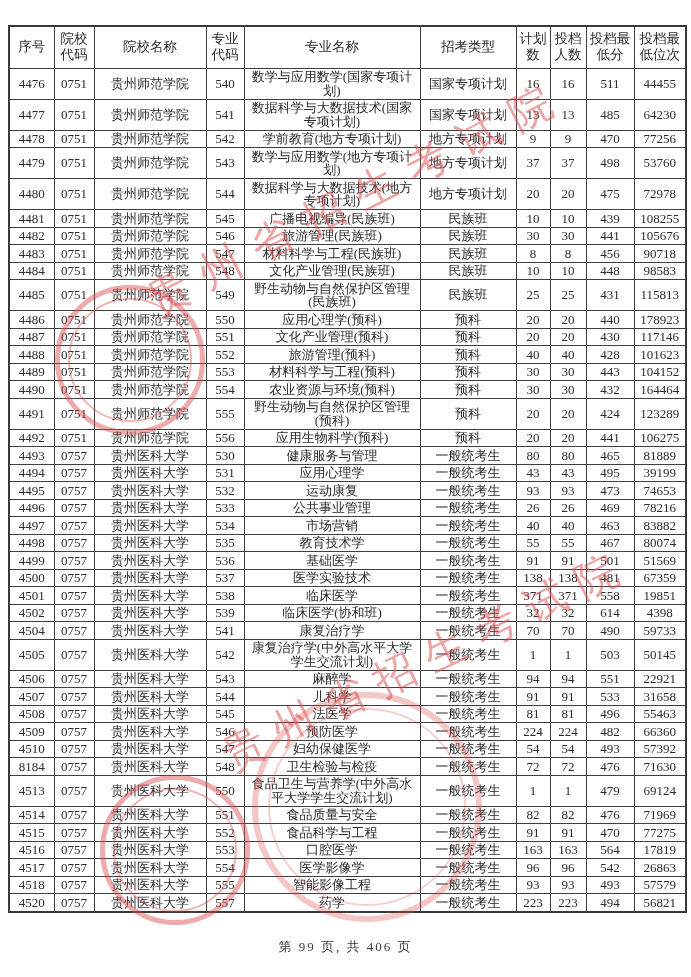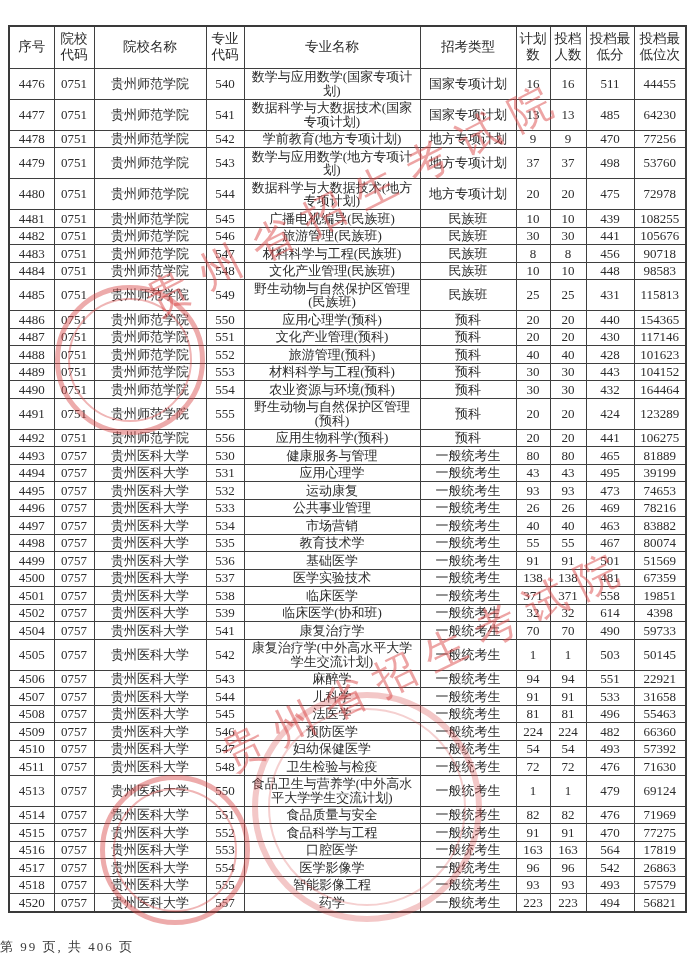--- a/index.html
+++ b/index.html
@@ -35,20 +35,21 @@
   .score-table thead th {
     font-size: 13.5px;
     line-height: 16px;
     height: 42px;
     padding: 2px 1px;
   }
   .footer {
     position: absolute;
     top: 938px; left: 0;
     width: 100%;
+    text-align: center;
     font-size: 13px;
     letter-spacing: 2px;
     color: #3a3a3a;
   }
 
   
   .watermark-layer { position: absolute; inset: 0; pointer-events: none; }
   .wm-text {
     position: absolute;
     font-size: 42px;
@@ -241,21 +242,21 @@
   <tr>
     <td>4486</td>
     <td>0751</td>
     <td>贵州师范学院</td>
     <td>550</td>
     <td>应用心理学(预科)</td>
     <td>预科</td>
     <td>20</td>
     <td>20</td>
     <td>440</td>
-    <td>154365</td>
+    <td>178923</td>
   </tr>
 
   <tr>
     <td>4487</td>
     <td>0751</td>
     <td>贵州师范学院</td>
     <td>551</td>
     <td>文化产业管理(预科)</td>
     <td>预科</td>
     <td>20</td>
@@ -545,21 +546,21 @@
     <td>547</td>
     <td>妇幼保健医学</td>
     <td>一般统考生</td>
     <td>54</td>
     <td>54</td>
     <td>493</td>
     <td>57392</td>
   </tr>
 
   <tr>
-    <td>4511</td>
+    <td>8184</td>
     <td>0757</td>
     <td>贵州医科大学</td>
     <td>548</td>
     <td>卫生检验与检疫</td>
     <td>一般统考生</td>
     <td>72</td>
     <td>72</td>
     <td>476</td>
     <td>71630</td>
   </tr>

